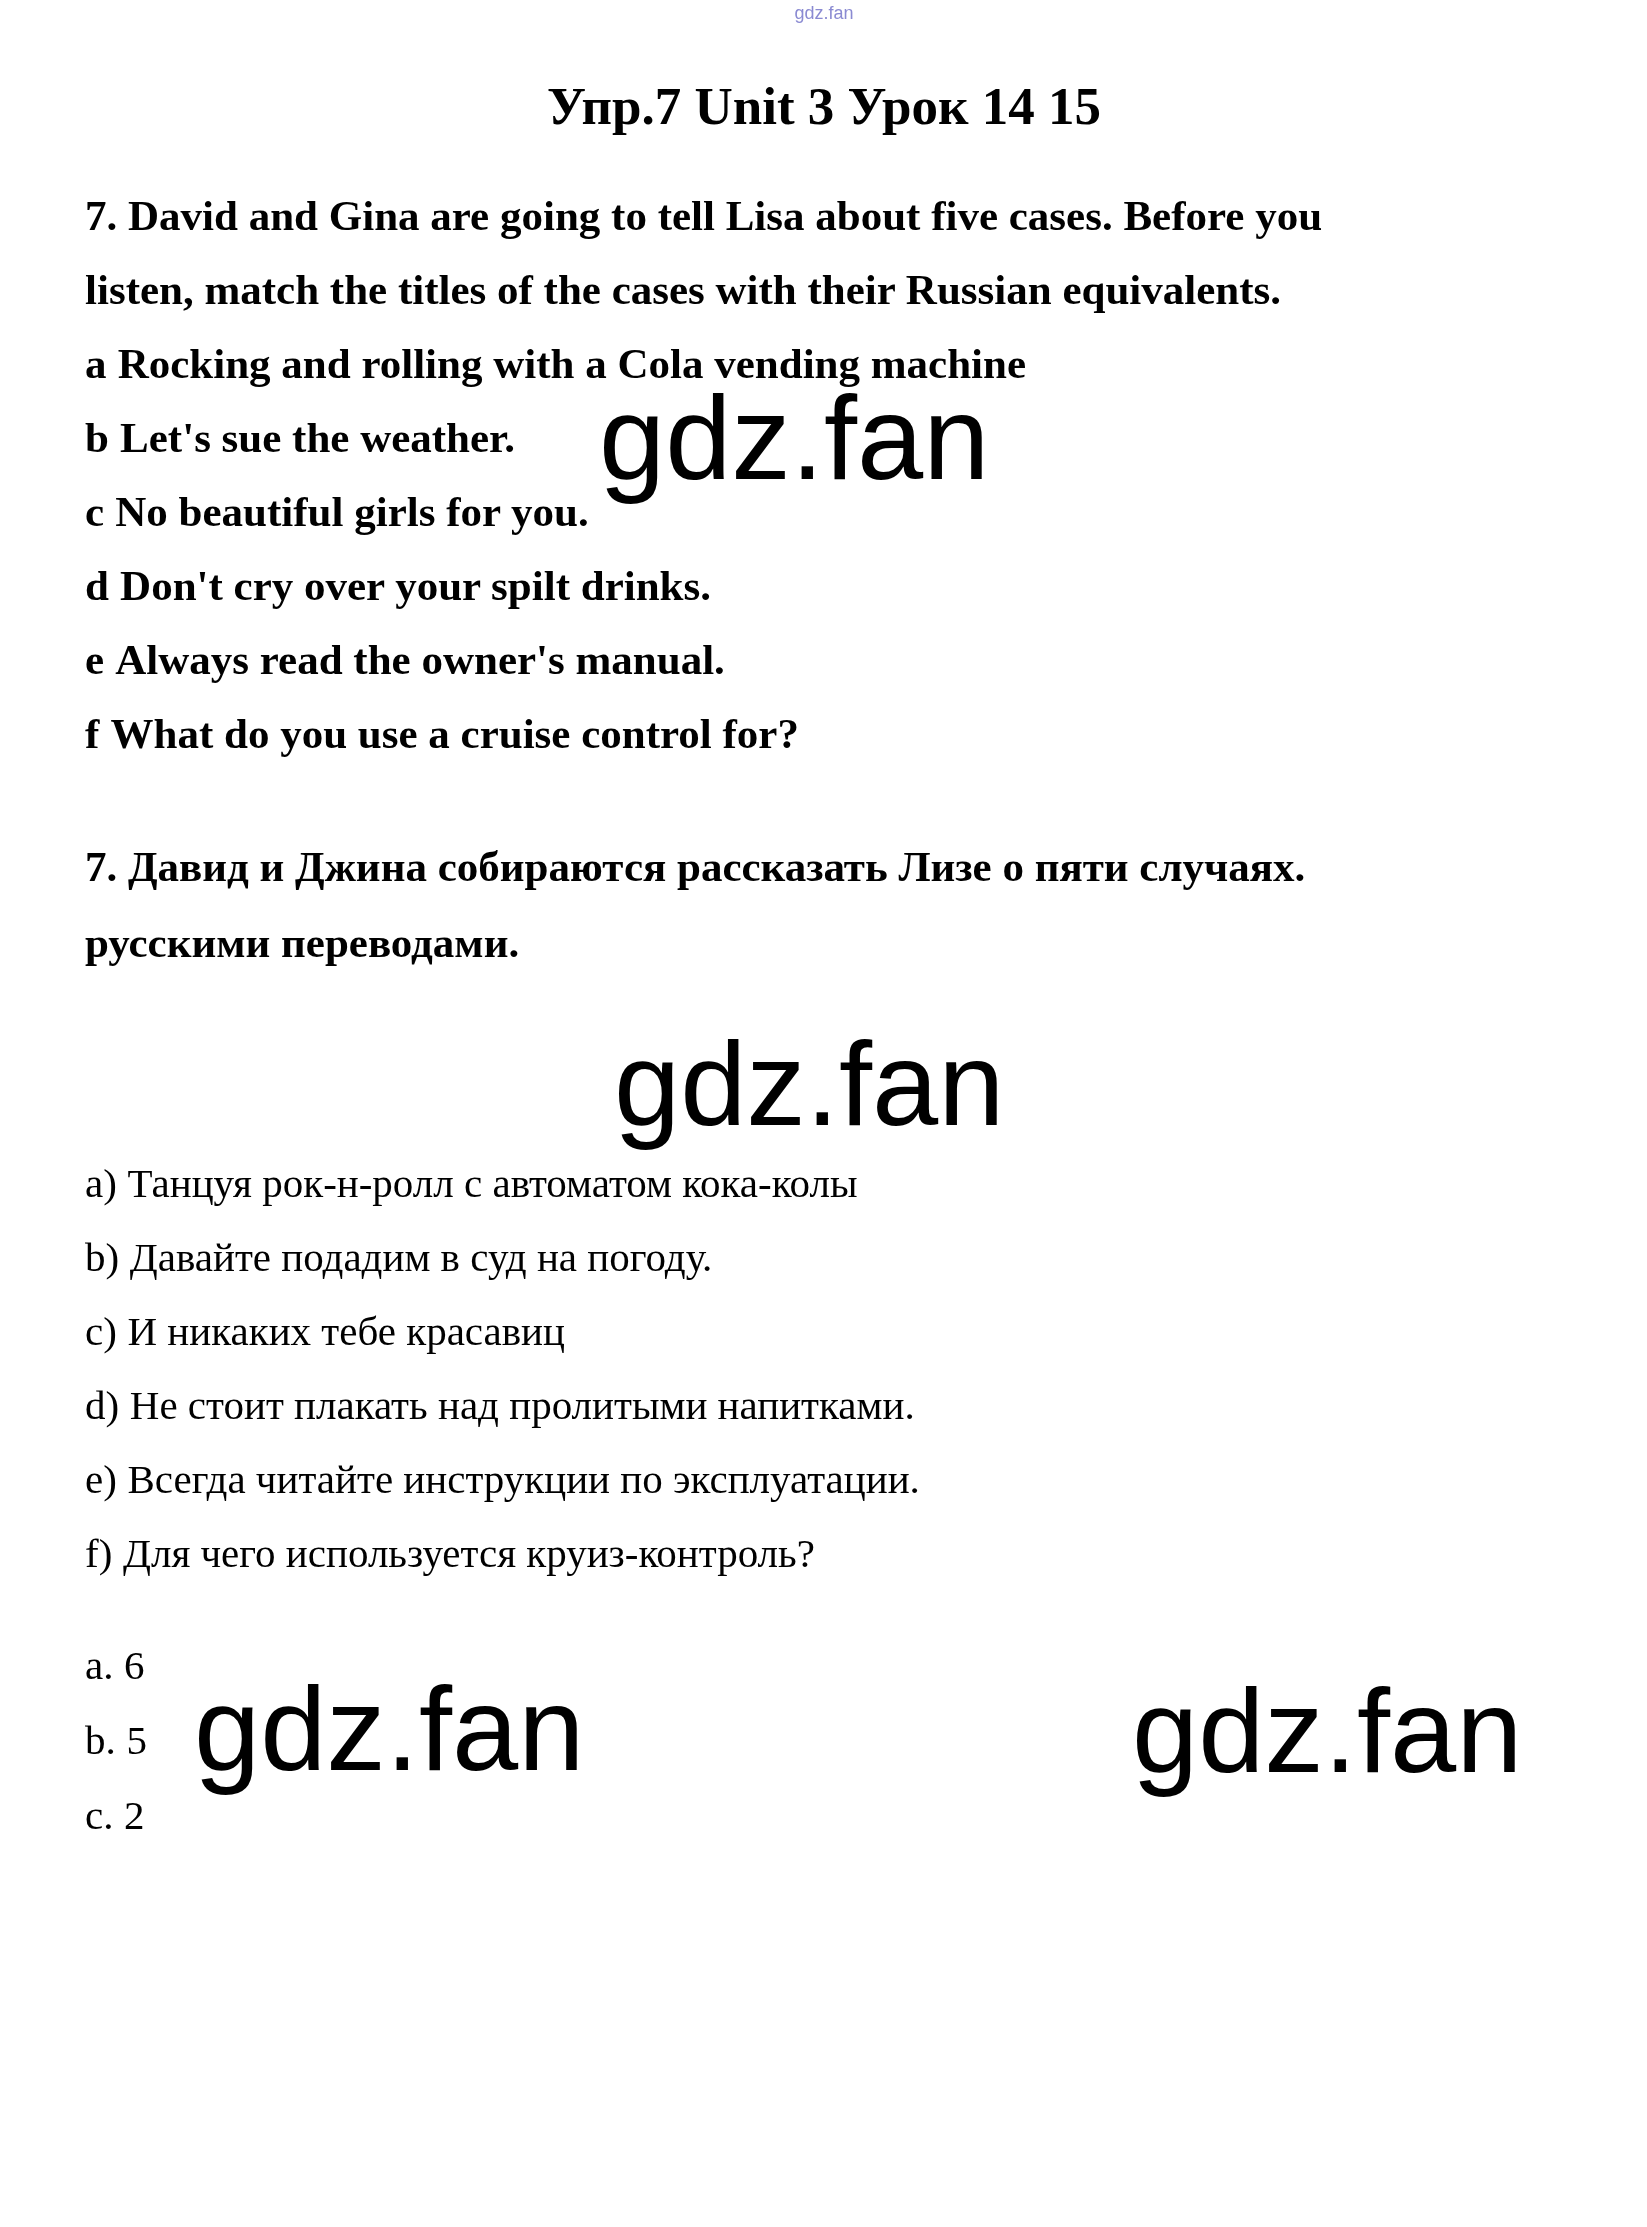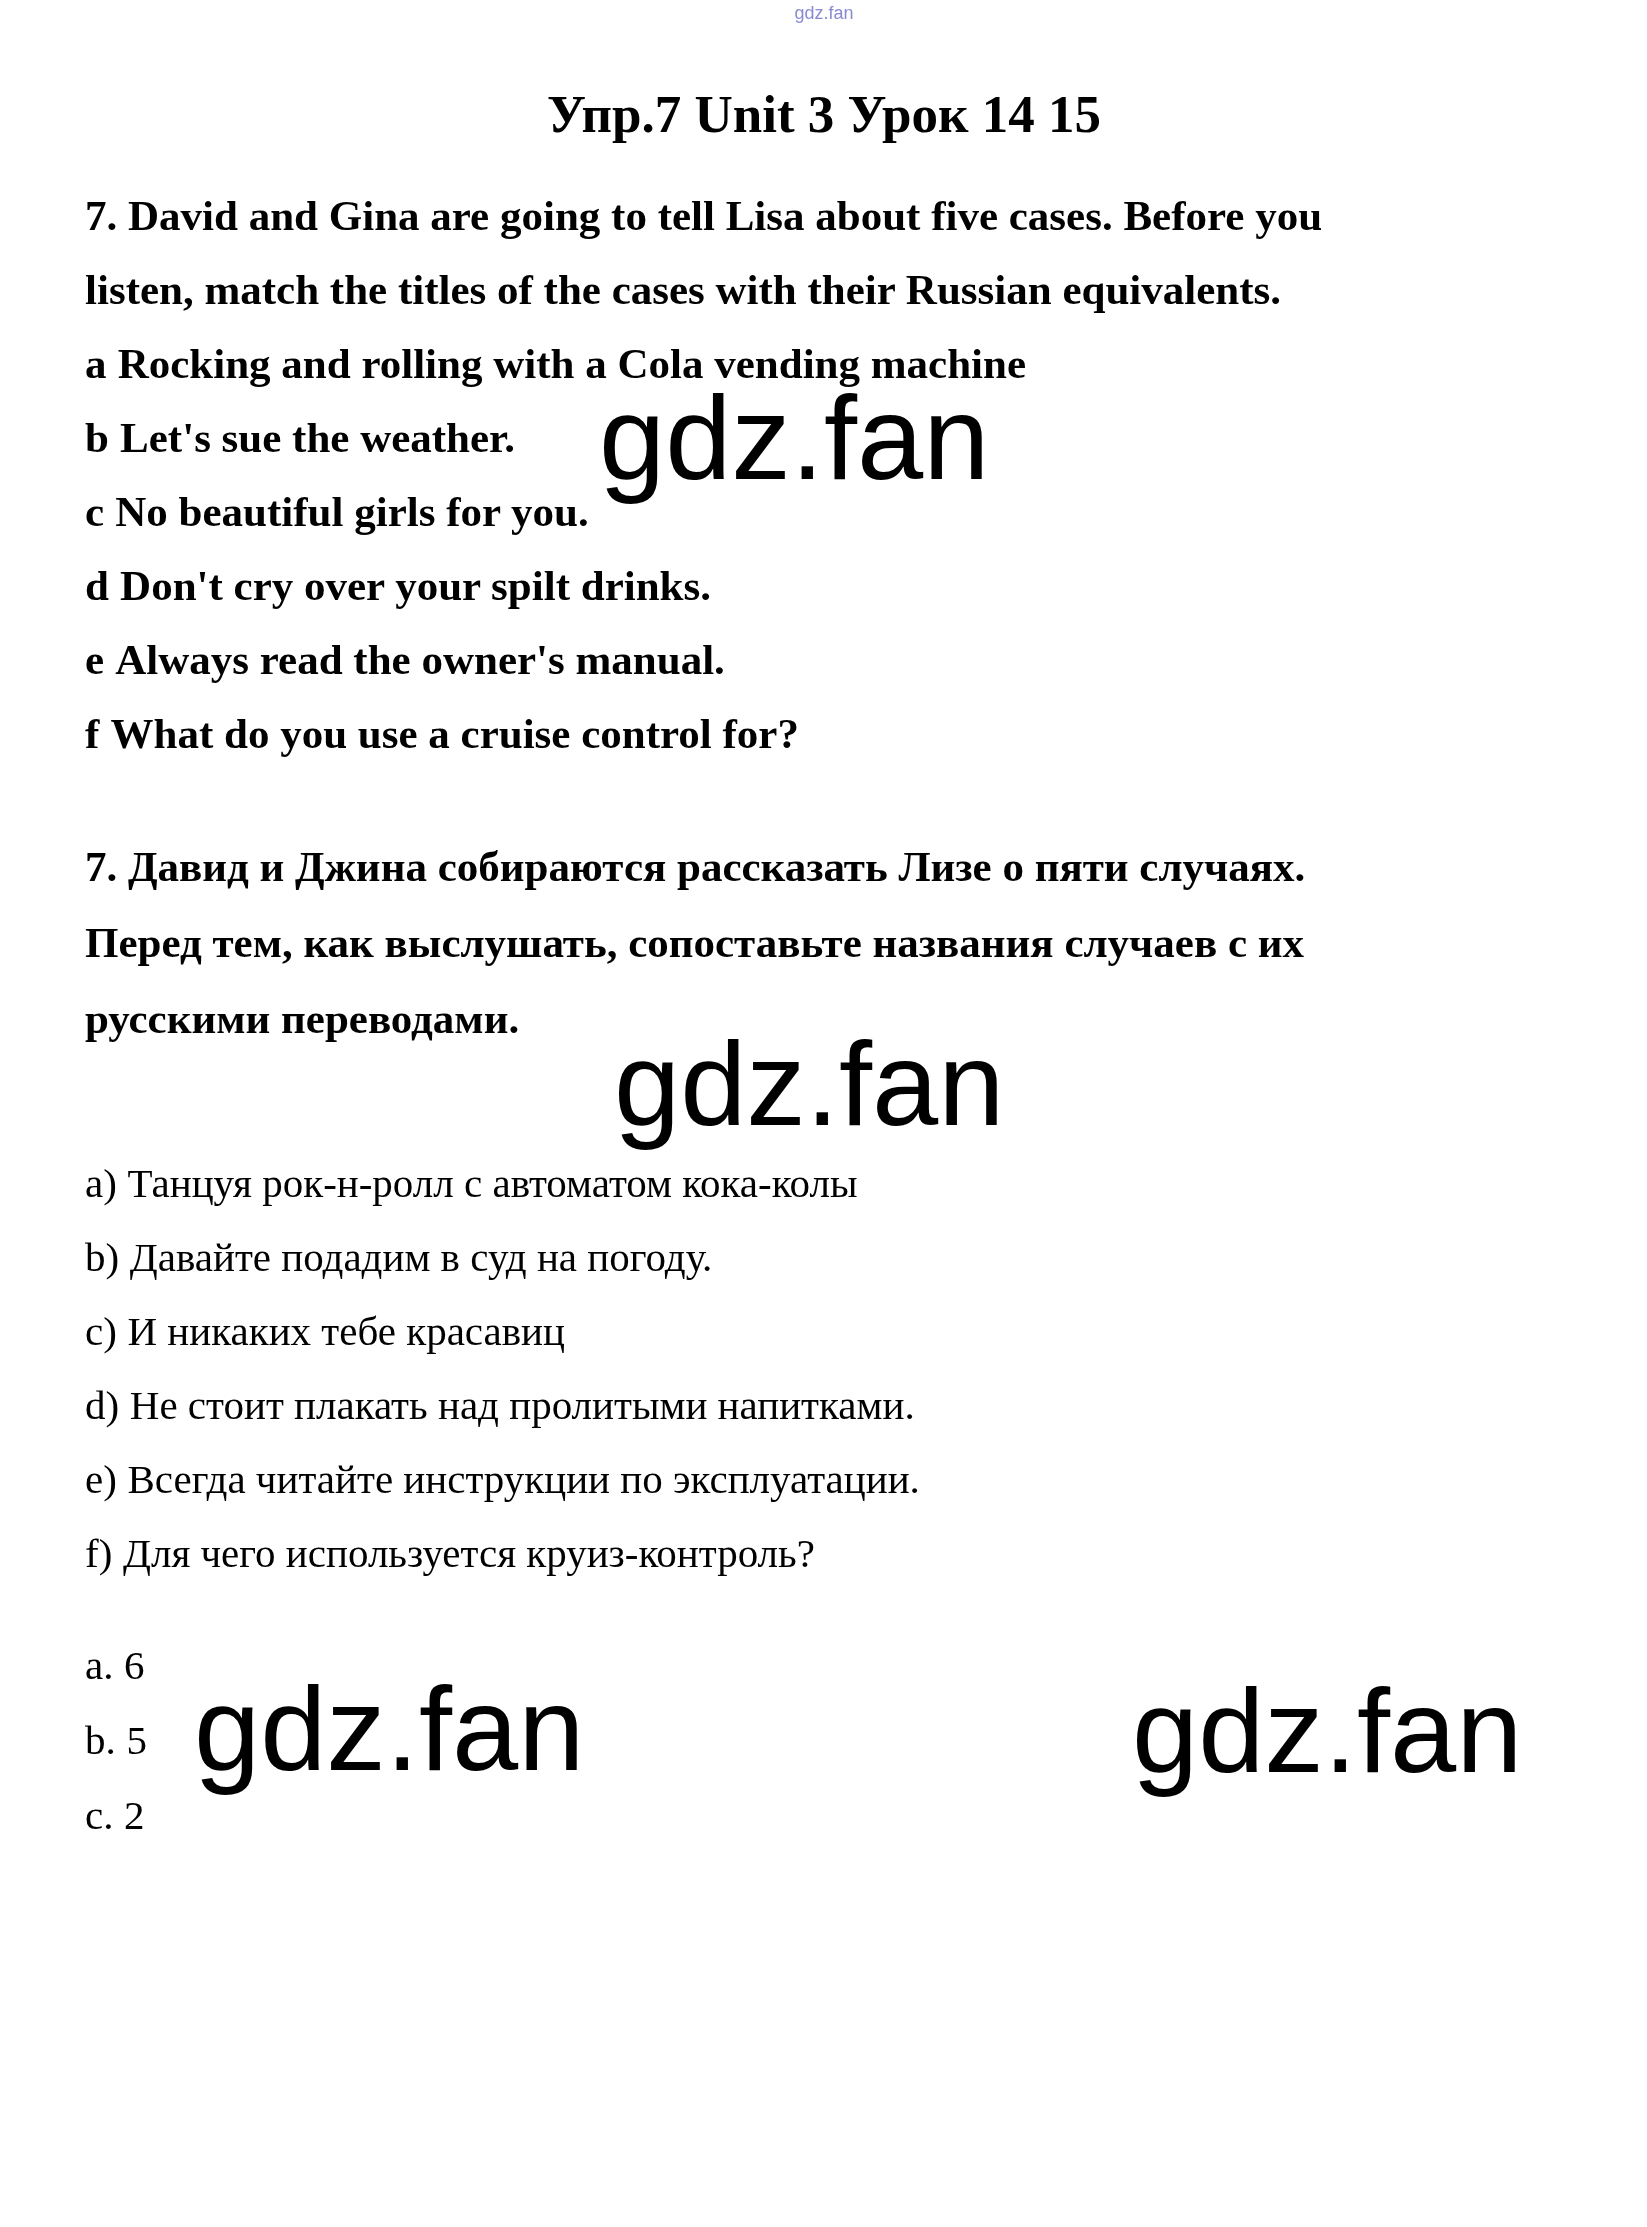--- a/index.html
+++ b/index.html
@@ -16,21 +16,21 @@
     position: absolute;
     top: 3.4px; left: 0; right: 0;
     text-align: center;
     font-family: "Liberation Sans", sans-serif;
     font-size: 18px;
     color: #8a8ad2;
   }
   .title {
     position: absolute;
     top: 73px; left: 0; right: 0;
-    margin: 16px;
+    margin: 8px;
     text-align: center;
     font-size: 53px;
     font-weight: bold;
     line-height: 51px;
   }
   .block { position: absolute; left: 85px; }
   .line { white-space: nowrap; }
   .english { top: 179px; }
   .english .line { line-height: 74px; font-size: 43px; font-weight: bold; }
   .ru-header { top: 829px; }
@@ -78,21 +78,20 @@
     <div class="line"><span class="item-label">c</span><span>No beautiful girls for you.</span></div>
     <div class="line"><span class="item-label">d</span><span>Don't cry over your spilt drinks.</span></div>
     <div class="line"><span class="item-label">e</span><span>Always read the owner's manual.</span></div>
     <div class="line"><span class="item-label">f</span><span>What do you use a cruise control for?</span></div>
   </section>
 
   <div class="wm-big wm-2">gdz.fan</div>
 
   <section class="block ru-header">
     <div class="line">7. Давид и Джина собираются рассказать Лизе о пяти случаях.</div>
-    <div class="line">Перед тем, как выслушать, сопоставьте названия случаев с их</div>
     <div class="line">русскими переводами.</div>
   </section>
 
   <div class="wm-big wm-3">gdz.fan</div>
 
   <section class="block ru-list">
     <div class="line"><span class="item-label">a)</span><span>Танцуя рок-н-ролл с автоматом кока-колы</span></div>
     <div class="line"><span class="item-label">b)</span><span>Давайте подадим в суд на погоду.</span></div>
     <div class="line"><span class="item-label">c)</span><span>И никаких тебе красавиц</span></div>
     <div class="line"><span class="item-label">d)</span><span>Не стоит плакать над пролитыми напитками.</span></div>

